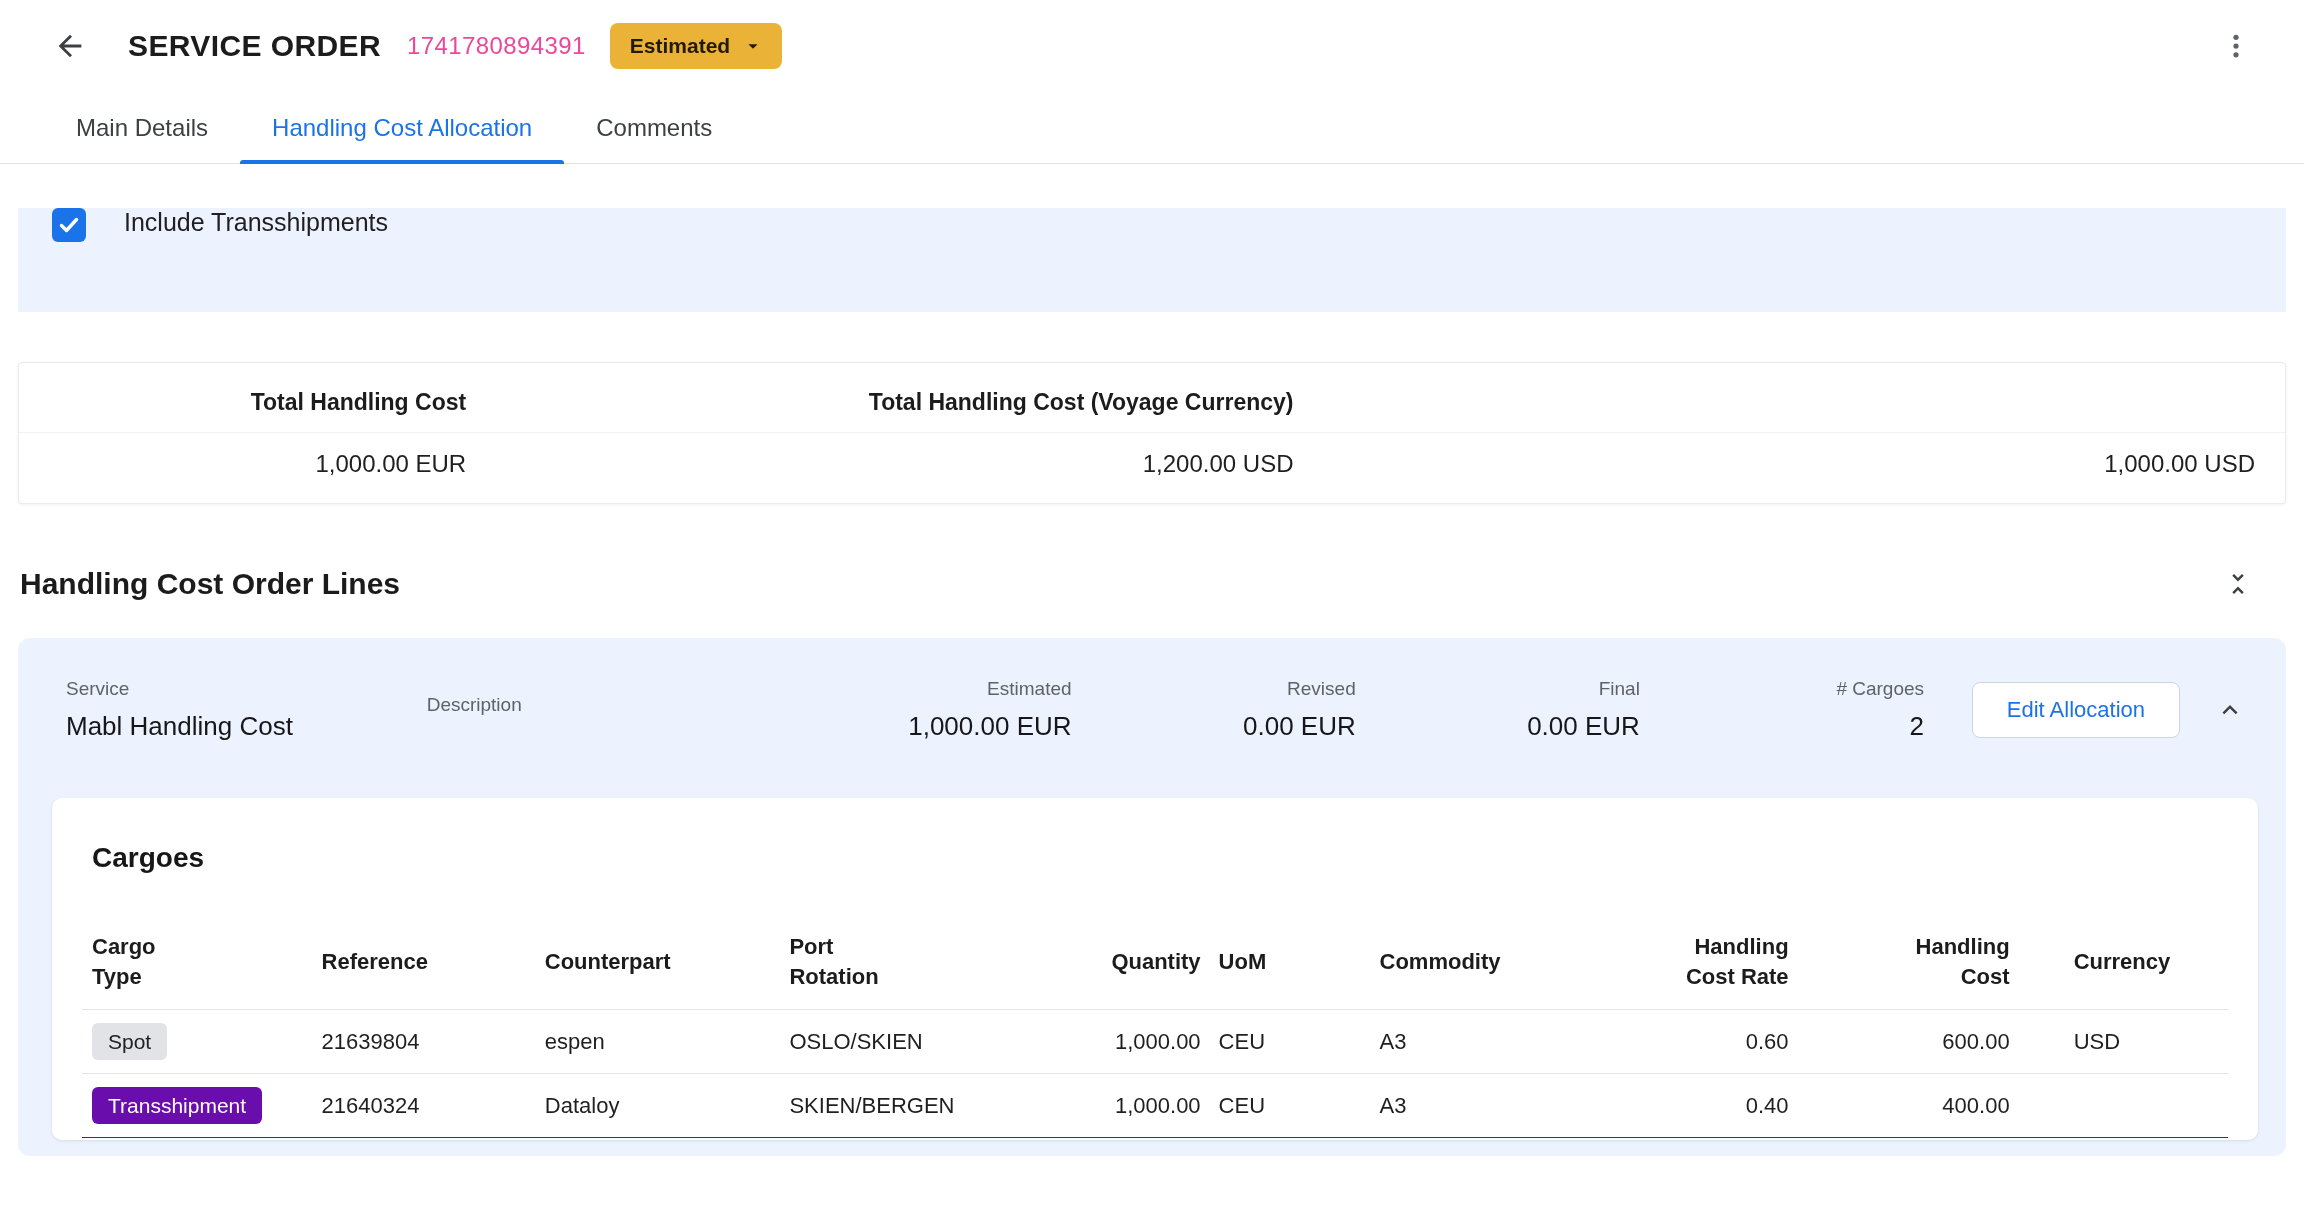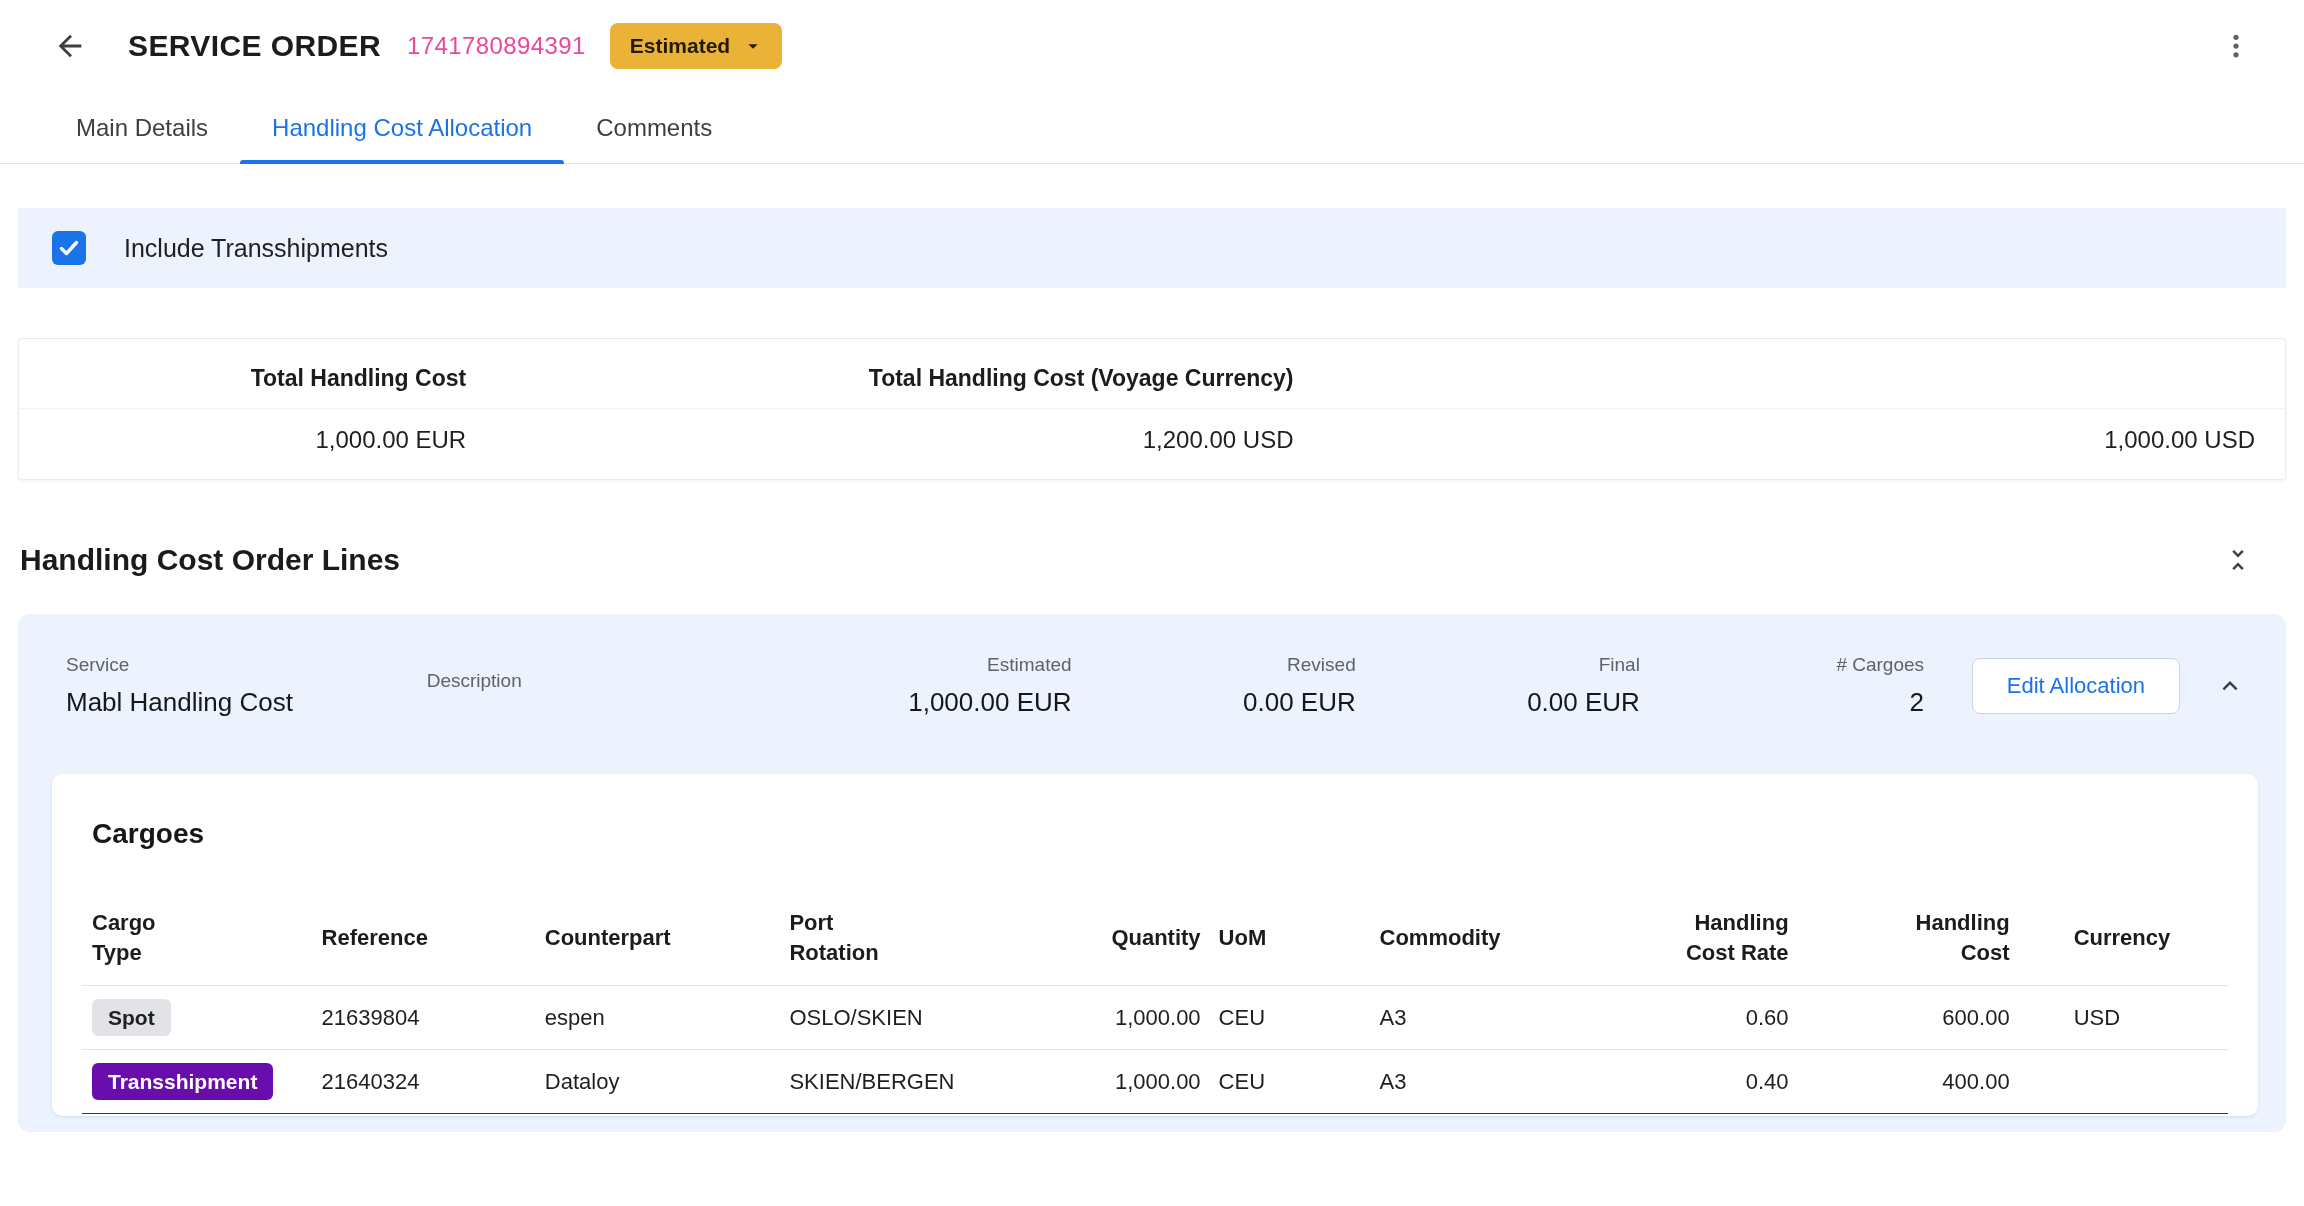--- a/index.html
+++ b/index.html
@@ -19,22 +19,22 @@
     display:flex; align-items:center; gap:12px; font-size:21px; font-weight:700; color:#231a02; cursor:pointer; }
   .kebab-btn { margin-left:auto; width:44px; height:44px; display:flex; align-items:center; justify-content:center; cursor:pointer; }
 
   
   .tabs { display:flex; align-items:stretch; height:72px; padding-left:44px; border-bottom:1px solid #e2e3e5; background:#fff; }
   .tab { padding:0 32px; display:flex; align-items:center; font-size:24px; color:#3c4043; position:relative; cursor:pointer; }
   .tab.active { color:#1a73e8; font-weight:500; }
   .tab.active::after { content:""; position:absolute; left:0; right:0; bottom:-1px; height:4px; background:#1a73e8; border-radius:3px 3px 0 0; }
 
   
-  .include-bar { margin:44px 18px 0; background:#ecf3fe; border-radius:0; height:80px;
-    display:flex; align-items:center; padding-left:34px; }
+  .include-bar { margin:44px 18px 0; background:#ecf3fe; border-radius:0; height:104px;
+    display:flex; padding-left:34px; }
   .checkbox { width:34px; height:34px; background:#1a73e8; border-radius:6px; display:flex; align-items:center; justify-content:center; cursor:pointer; flex:0 0 auto; }
   .include-label { margin-left:38px; font-size:25px; color:#1f1f1f; }
 
   
   .summary-card { margin:50px 18px 0; background:#fff; border:1px solid #e9ebee; border-radius:4px;
     box-shadow:0 1px 3px rgba(60,64,67,.08); }
   .sum-row { display:flex; }
   .sum-row.head { padding:26px 30px 16px 0; font-size:23px; font-weight:700; color:#1c1c1c; }
   .sum-row.vals { padding:17px 30px 25px 0; font-size:24px; color:#1f1f1f; border-top:1px solid #f1f2f3; }
   .sc1 { width:20%; text-align:right; }
@@ -73,21 +73,21 @@
   .cargo-table tbody tr { border-top:1px solid #e2e3e6; }
   .cargo-table tbody tr:last-child { border-bottom:1px solid #4c1d95; }
   .r { text-align:right !important; }
   .currency-cell { padding-left:56px !important; }
   .hw { display:block; }
   th.c1 .hw { max-width:90px; }
   th.c4 .hw { max-width:112px; }
   th.c8 .hw { max-width:120px; margin-left:auto; text-align:right; }
   th.c9 .hw { max-width:110px; margin-left:auto; text-align:right; }
 
-  .badge { display:inline-block; font-size:21px; line-height:1; padding:8px 16px; border-radius:6px; white-space:nowrap;font-weight:bold; }
+  .badge { display:inline-block; font-size:21px; line-height:1; padding:8px 16px; border-radius:6px; white-space:nowrap; }
   .badge.spot  { background:#e2e3e6; color:#202124; }
   .badge.trans { background:#6a0dad; color:#ffffff; }
 
   svg { display:block; }
 </style>
 </head>
 <body>
 
 <div class="header">
   <div class="back-btn">

